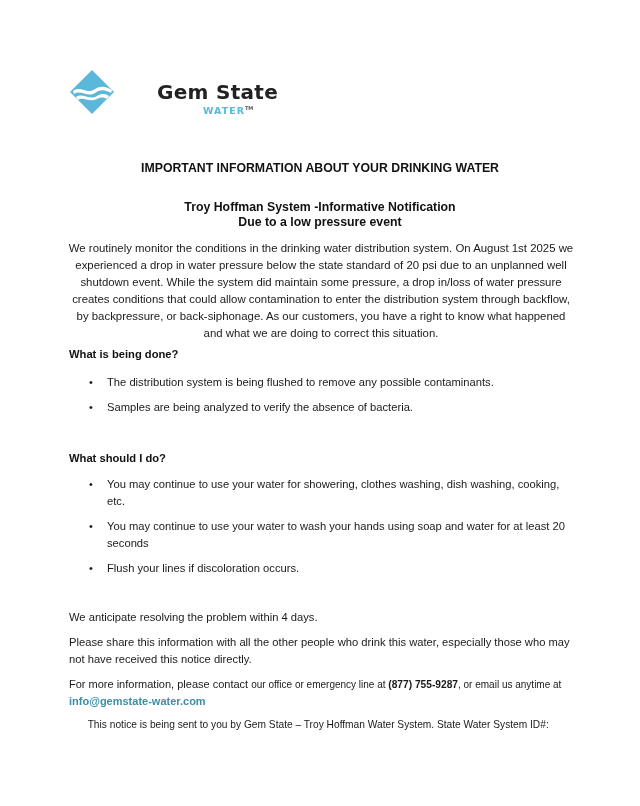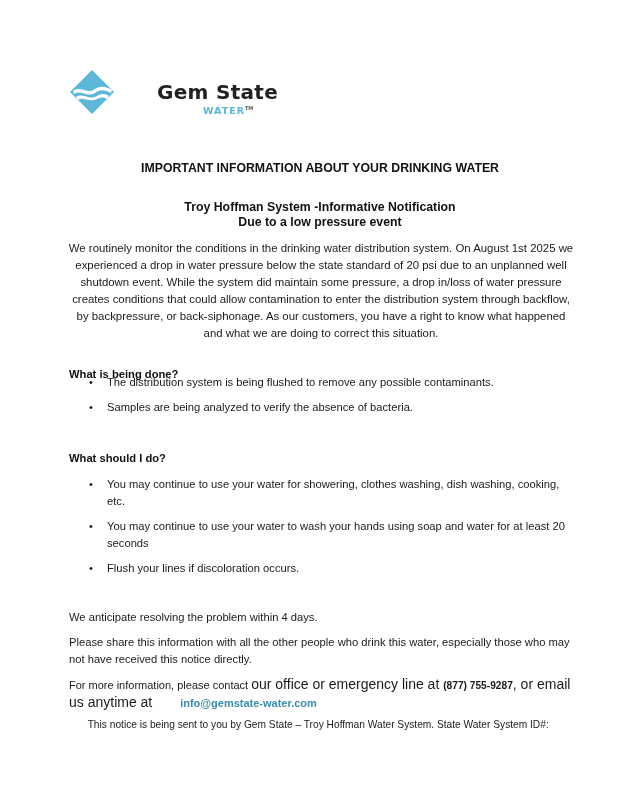--- a/index.html
+++ b/index.html
@@ -30,21 +30,21 @@
   .h2 { top: 200px; }
   .h3 { top: 215px; }
 
   .intro {
     position: absolute; left: 66px; width: 510px; top: 240px;
     text-align: center; font-size: 11.4px; line-height: 17px; color: #1a1a1a;
   }
   .section-title {
     position: absolute; left: 69px; font-weight: bold; font-size: 11.2px; color: #111;
   }
-  .st1 { top: 368px; }
+  .st1 { top: 348px; }
   .st2 { top: 452px; }
 
   ul.bullets { position: absolute; left: 69px; width: 505px; margin: 0; padding: 0; list-style: none; }
   ul.bullets li {
     position: relative; padding-left: 38px; font-size: 11.2px; line-height: 17px;
     color: #1a1a1a;
   }
   ul.bullets li .dot {
     position: absolute; left: 20px; top: 0; font-size: 11px;
   }
@@ -52,23 +52,23 @@
   .ul1 li + li { margin-top: 8px; }
   .ul2 { top: 476px; }
   .ul2 li + li { margin-top: 8px; }
 
   .para {
     position: absolute; left: 69px; width: 510px; font-size: 11.2px; line-height: 17px; color: #1a1a1a;
   }
   .p1 { top: 609px; }
   .p2 { top: 634px; }
   .p3 { top: 676px; font-size: 11px; }
-  .p3 .small { font-size: 14px; }
+  .p3 .small { font-size: 10px; }
   .p3 .phone { font-weight: bold; font-size: 10.2px; }
-  .p3 .email { font-weight: bold; color: #3a8fa8; font-size: 11px; margin-left: 24px; }
+  .p3 .email { font-weight: bold; color: #3a8fa8; font-size: 11px; }
   .p4 { top: 716px; font-size: 10.2px; line-height: 17px; margin-left: 16px; }
 </style>
 </head>
 <body>
 
 <div class="logo">
   <svg class="logo-mark" viewBox="0 0 46 46">
     <polygon points="23,1 45,23 23,45 1,23" fill="#5cb8d8"></polygon>
     <path d="M4,22 C12,16 18,26 26,20 C32,16 38,18 43,21 L42,24 C36,21 32,20 26,24 C18,29 12,20 5,25 Z" fill="#ffffff"></path>
     <path d="M7,28 C14,23 20,32 28,27 C33,24 37,25 40,27 L38,30 C34,28 32,28 28,30 C20,34 14,27 9,31 Z" fill="#ffffff"></path>

